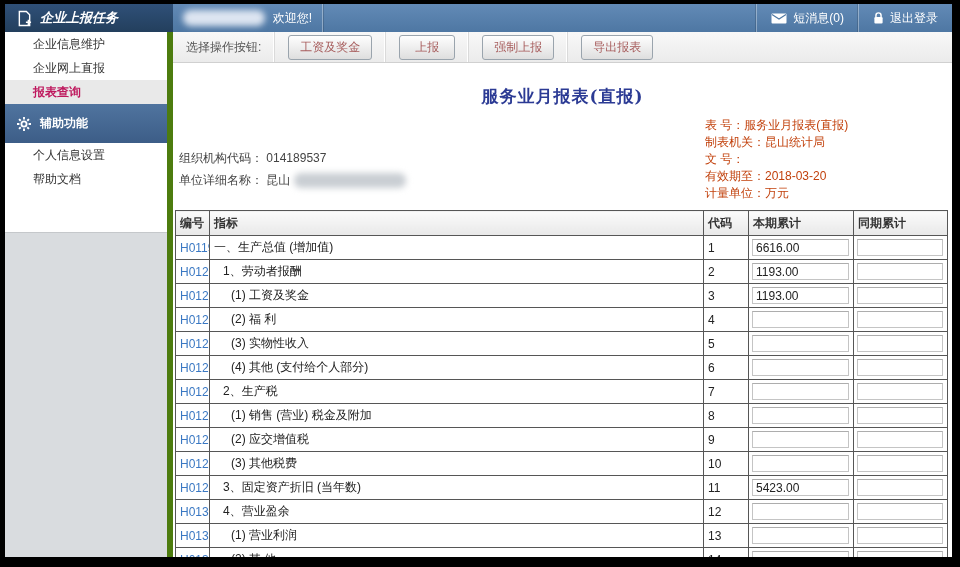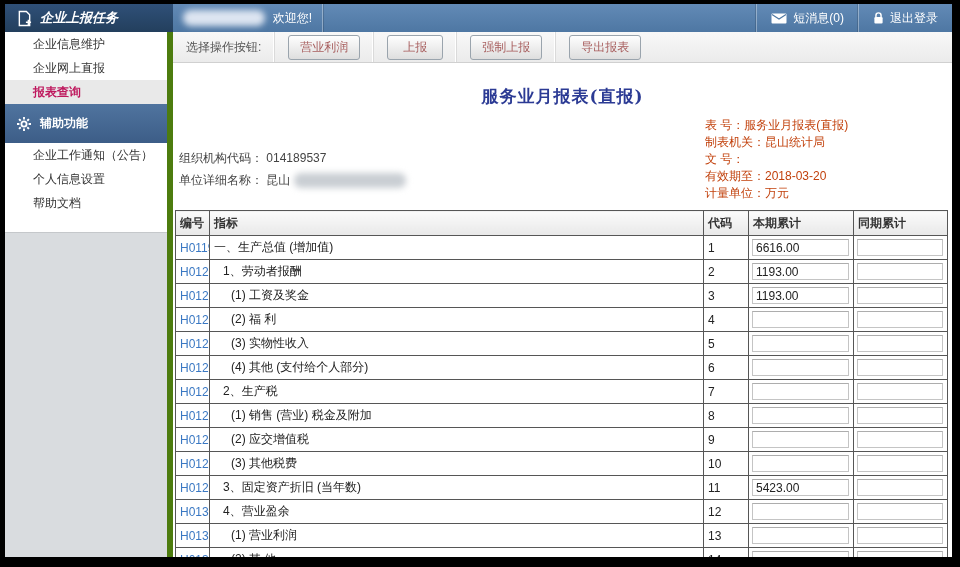--- a/index.html
+++ b/index.html
@@ -134,33 +134,32 @@
         <svg width="14" height="14" viewBox="0 0 14 14">
             <circle cx="7" cy="7" r="2.6" fill="none" stroke="#fff" stroke-width="1.8"></circle>
             <g stroke="#fff" stroke-width="1.9">
               <path d="M7 0v2.4M7 11.6V14M0 7h2.4M11.6 7H14M2.05 2.05l1.7 1.7M10.25 10.25l1.7 1.7M11.95 2.05l-1.7 1.7M3.75 10.25l-1.7 1.7"></path>
             </g>
           </svg>
       </span>
       <span>辅助功能</span>
     </div>
     <div id="side-group2">
-        <div class="side-item">企业工作通知（公告）</div>
         <div class="side-item">个人信息设置</div>
         <div class="side-item">帮助文档</div>
       </div>
     <div class="side-bottom"></div>
   </div>
 
   <div class="toolbar">
     <div class="tl-cell">
       <span class="tl-label">选择操作按钮:</span>
     </div>
   <div class="tl-cell">
-        <button class="tl-btn">营业利润</button>
+        <button class="tl-btn">工资及奖金</button>
       </div>
       <div class="tl-cell">
         <button class="tl-btn">上报</button>
       </div>
       <div class="tl-cell">
         <button class="tl-btn">强制上报</button>
       </div>
       <div class="tl-cell">
         <button class="tl-btn">导出报表</button>
       </div>

